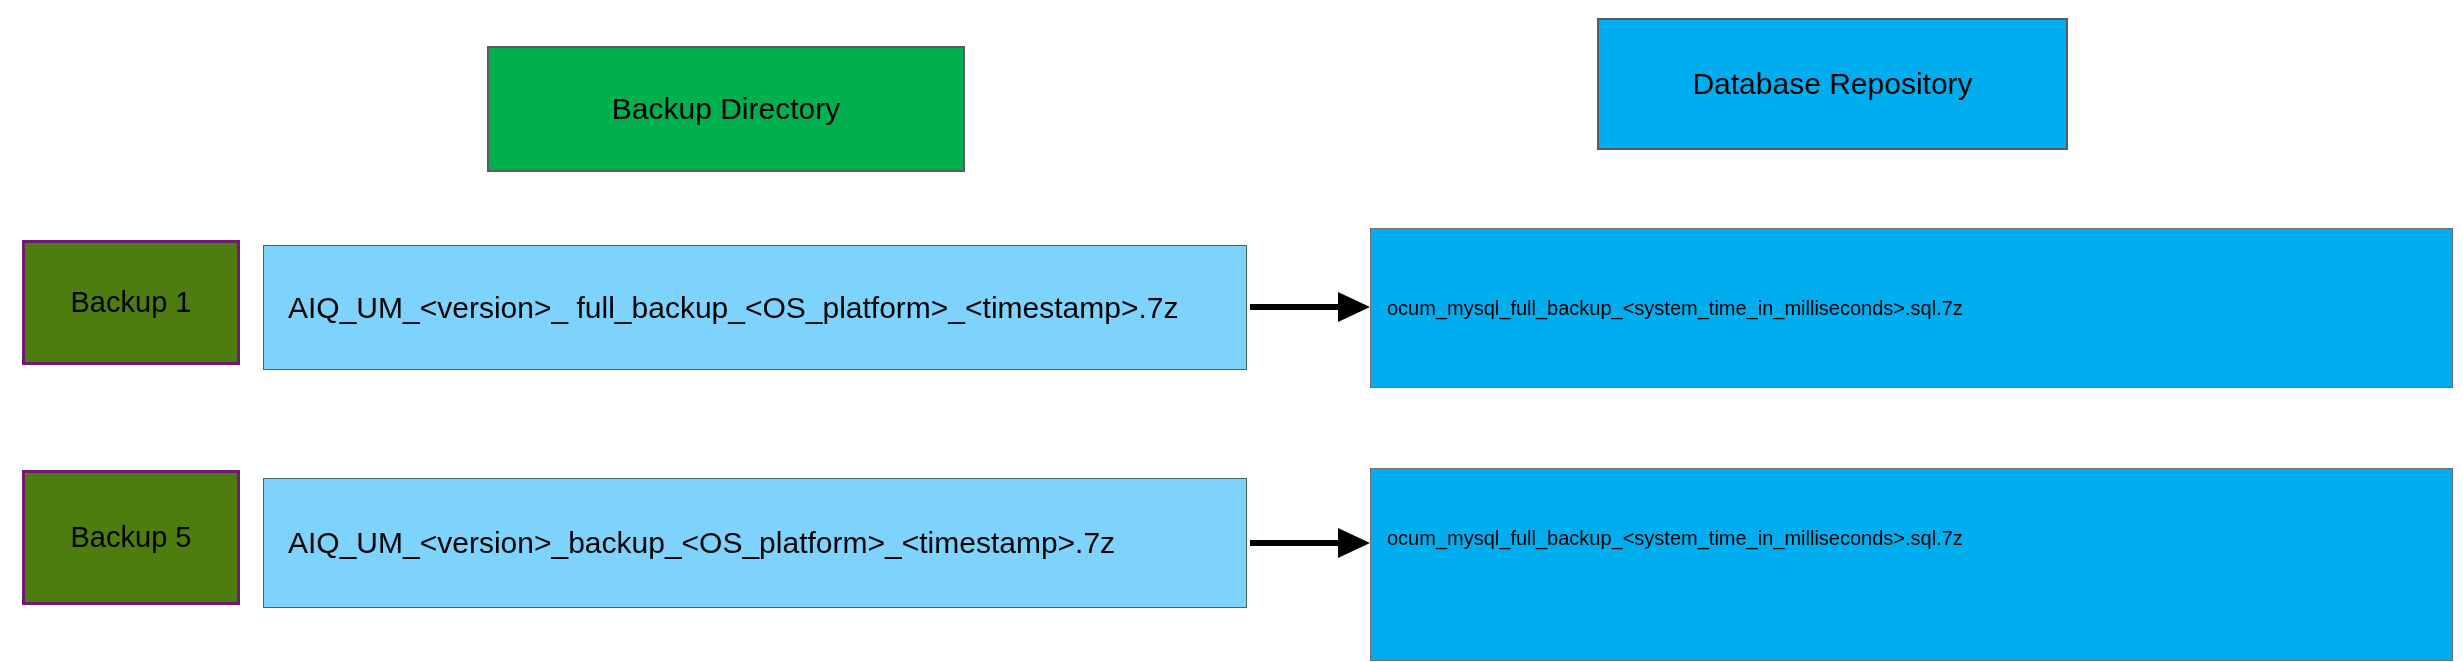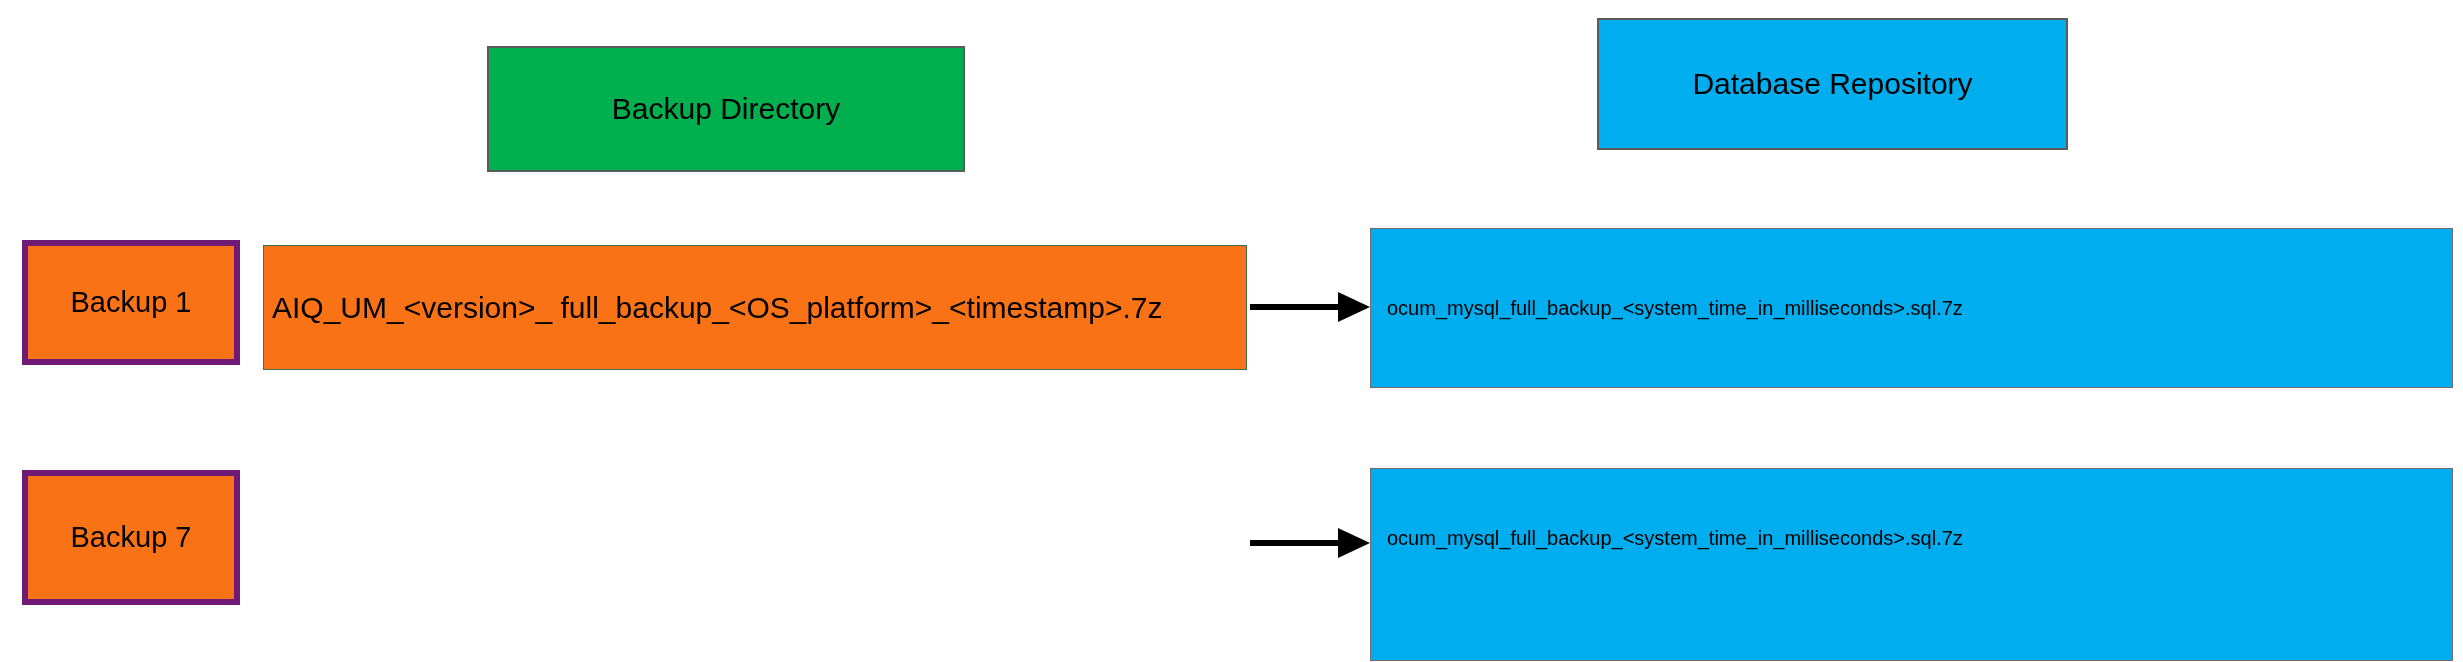--- a/index.html
+++ b/index.html
@@ -42,31 +42,31 @@
   
   .legend {
     border: 2px solid #5b5b5b;
     font-size: 30px;
   }
   .legend.green { background: #00b04f; margin-top: 24px; }
   .legend.blue  { background: #00aeef; text-align: center; }
 
   
   .backup-tag {
-    background: #f97316;
-    border: 6px solid #701a75;
+    background: #4d7c0f;
+    border: 3px solid #701a75;
     font-size: 29px;
   }
 
   
   .green-file {
-    background: #f97316;
+    background: #7dd3fc;
     border: 1px solid #3f6f50;
     font-size: 30px;
-    padding-left: 8px;
+    padding-left: 24px;
   }
 
   
   .blue-file {
     background: #00aeef;
     border: 1px solid #6e6e6e;
     font-size: 20px;
     padding-left: 16px;
   }
 
@@ -124,23 +124,26 @@
   <div class="arrow" style="left:1250px; top:307px; width:120px;">
     <span class="shaft" style="width:90px;"></span>
     <span class="head" style="left:88px;"></span>
   </div>
 
   <div class="box left blue-file" style="left:1370px; top:228px; width:1083px; height:160px;">
     <span class="line">ocum_mysql_full_backup_&lt;system_time_in_milliseconds&gt;.sql.7z</span>
   </div>
 
   <div class="box center backup-tag" style="left:22px; top:470px; width:218px; height:135px;">
-    <span>Backup 7</span>
+    <span>Backup 5</span>
   </div>
 
+  <div class="box left green-file" style="left:263px; top:478px; width:984px; height:130px;">
+    <span class="line">AIQ_UM_&lt;version&gt;_backup_&lt;OS_platform&gt;_&lt;timestamp&gt;.7z</span>
+  </div>
 
   <div class="arrow" style="left:1250px; top:543px; width:120px;">
     <span class="shaft" style="width:90px;"></span>
     <span class="head" style="left:88px;"></span>
   </div>
 
   <div class="box left blue-file stack" style="left:1370px; top:468px; width:1083px; height:193px;">
     <span class="line">ocum_mysql_full_backup_&lt;system_time_in_milliseconds&gt;.sql.7z</span>
   </div>
 

